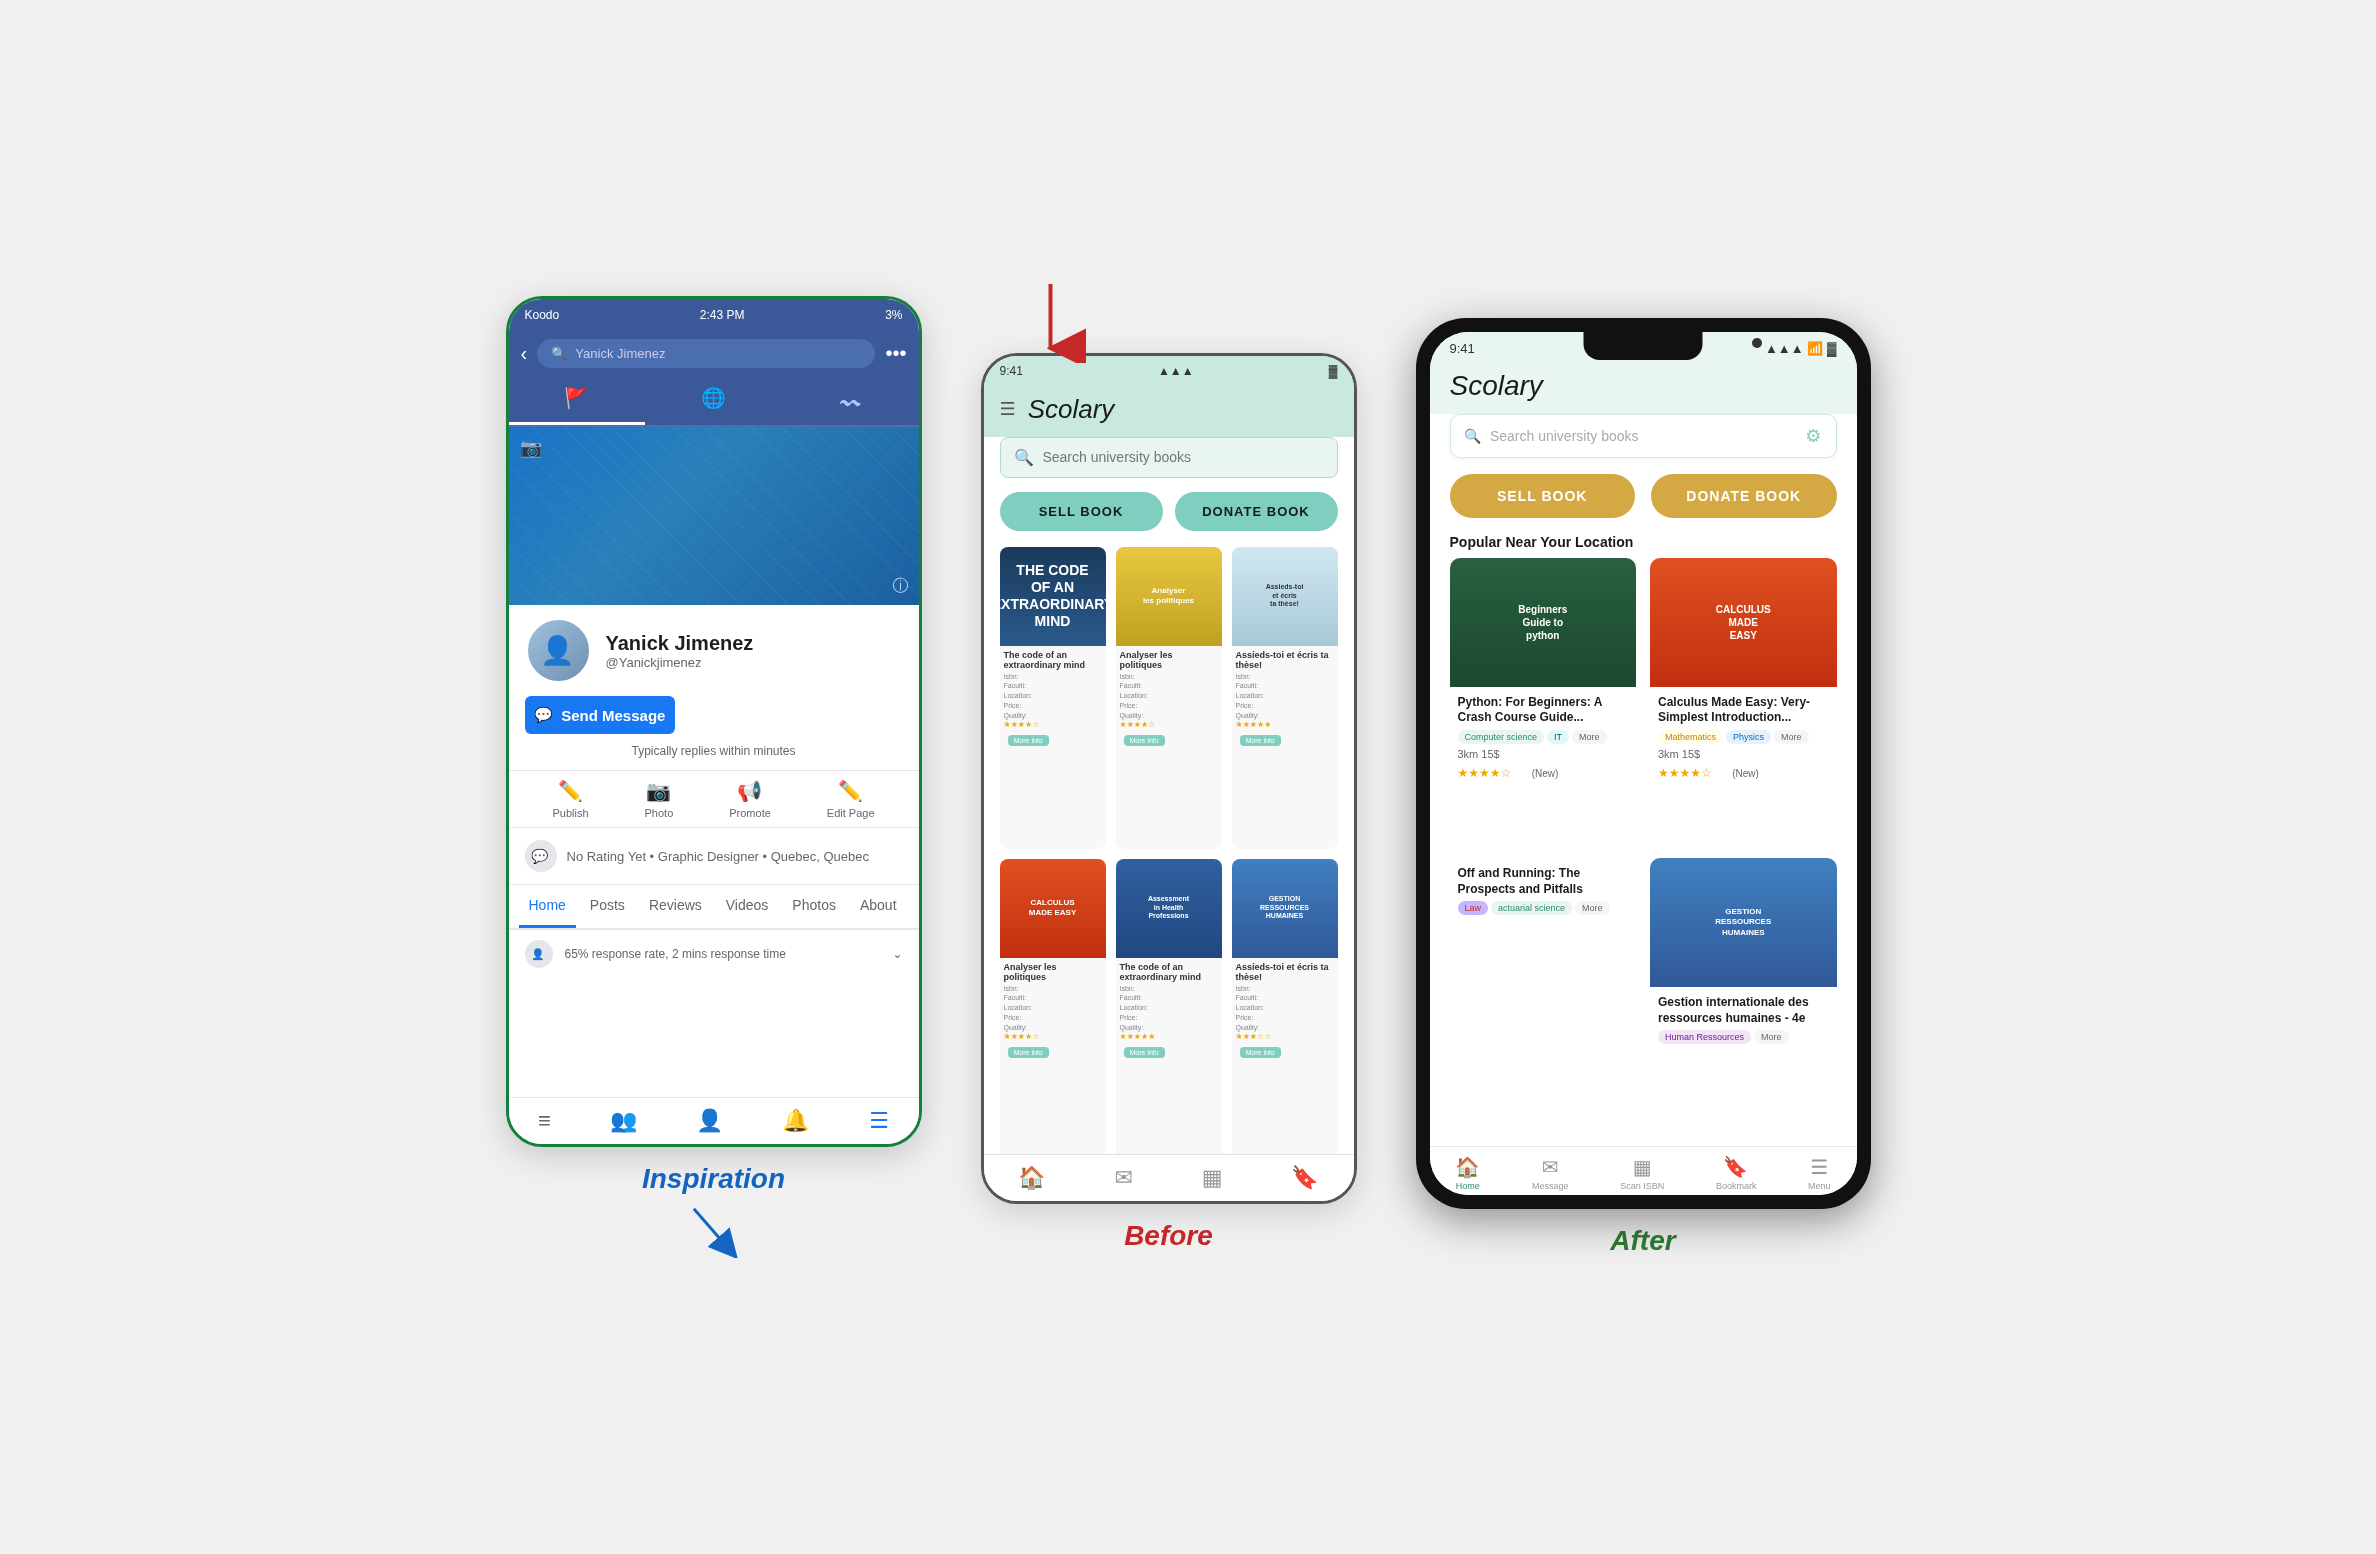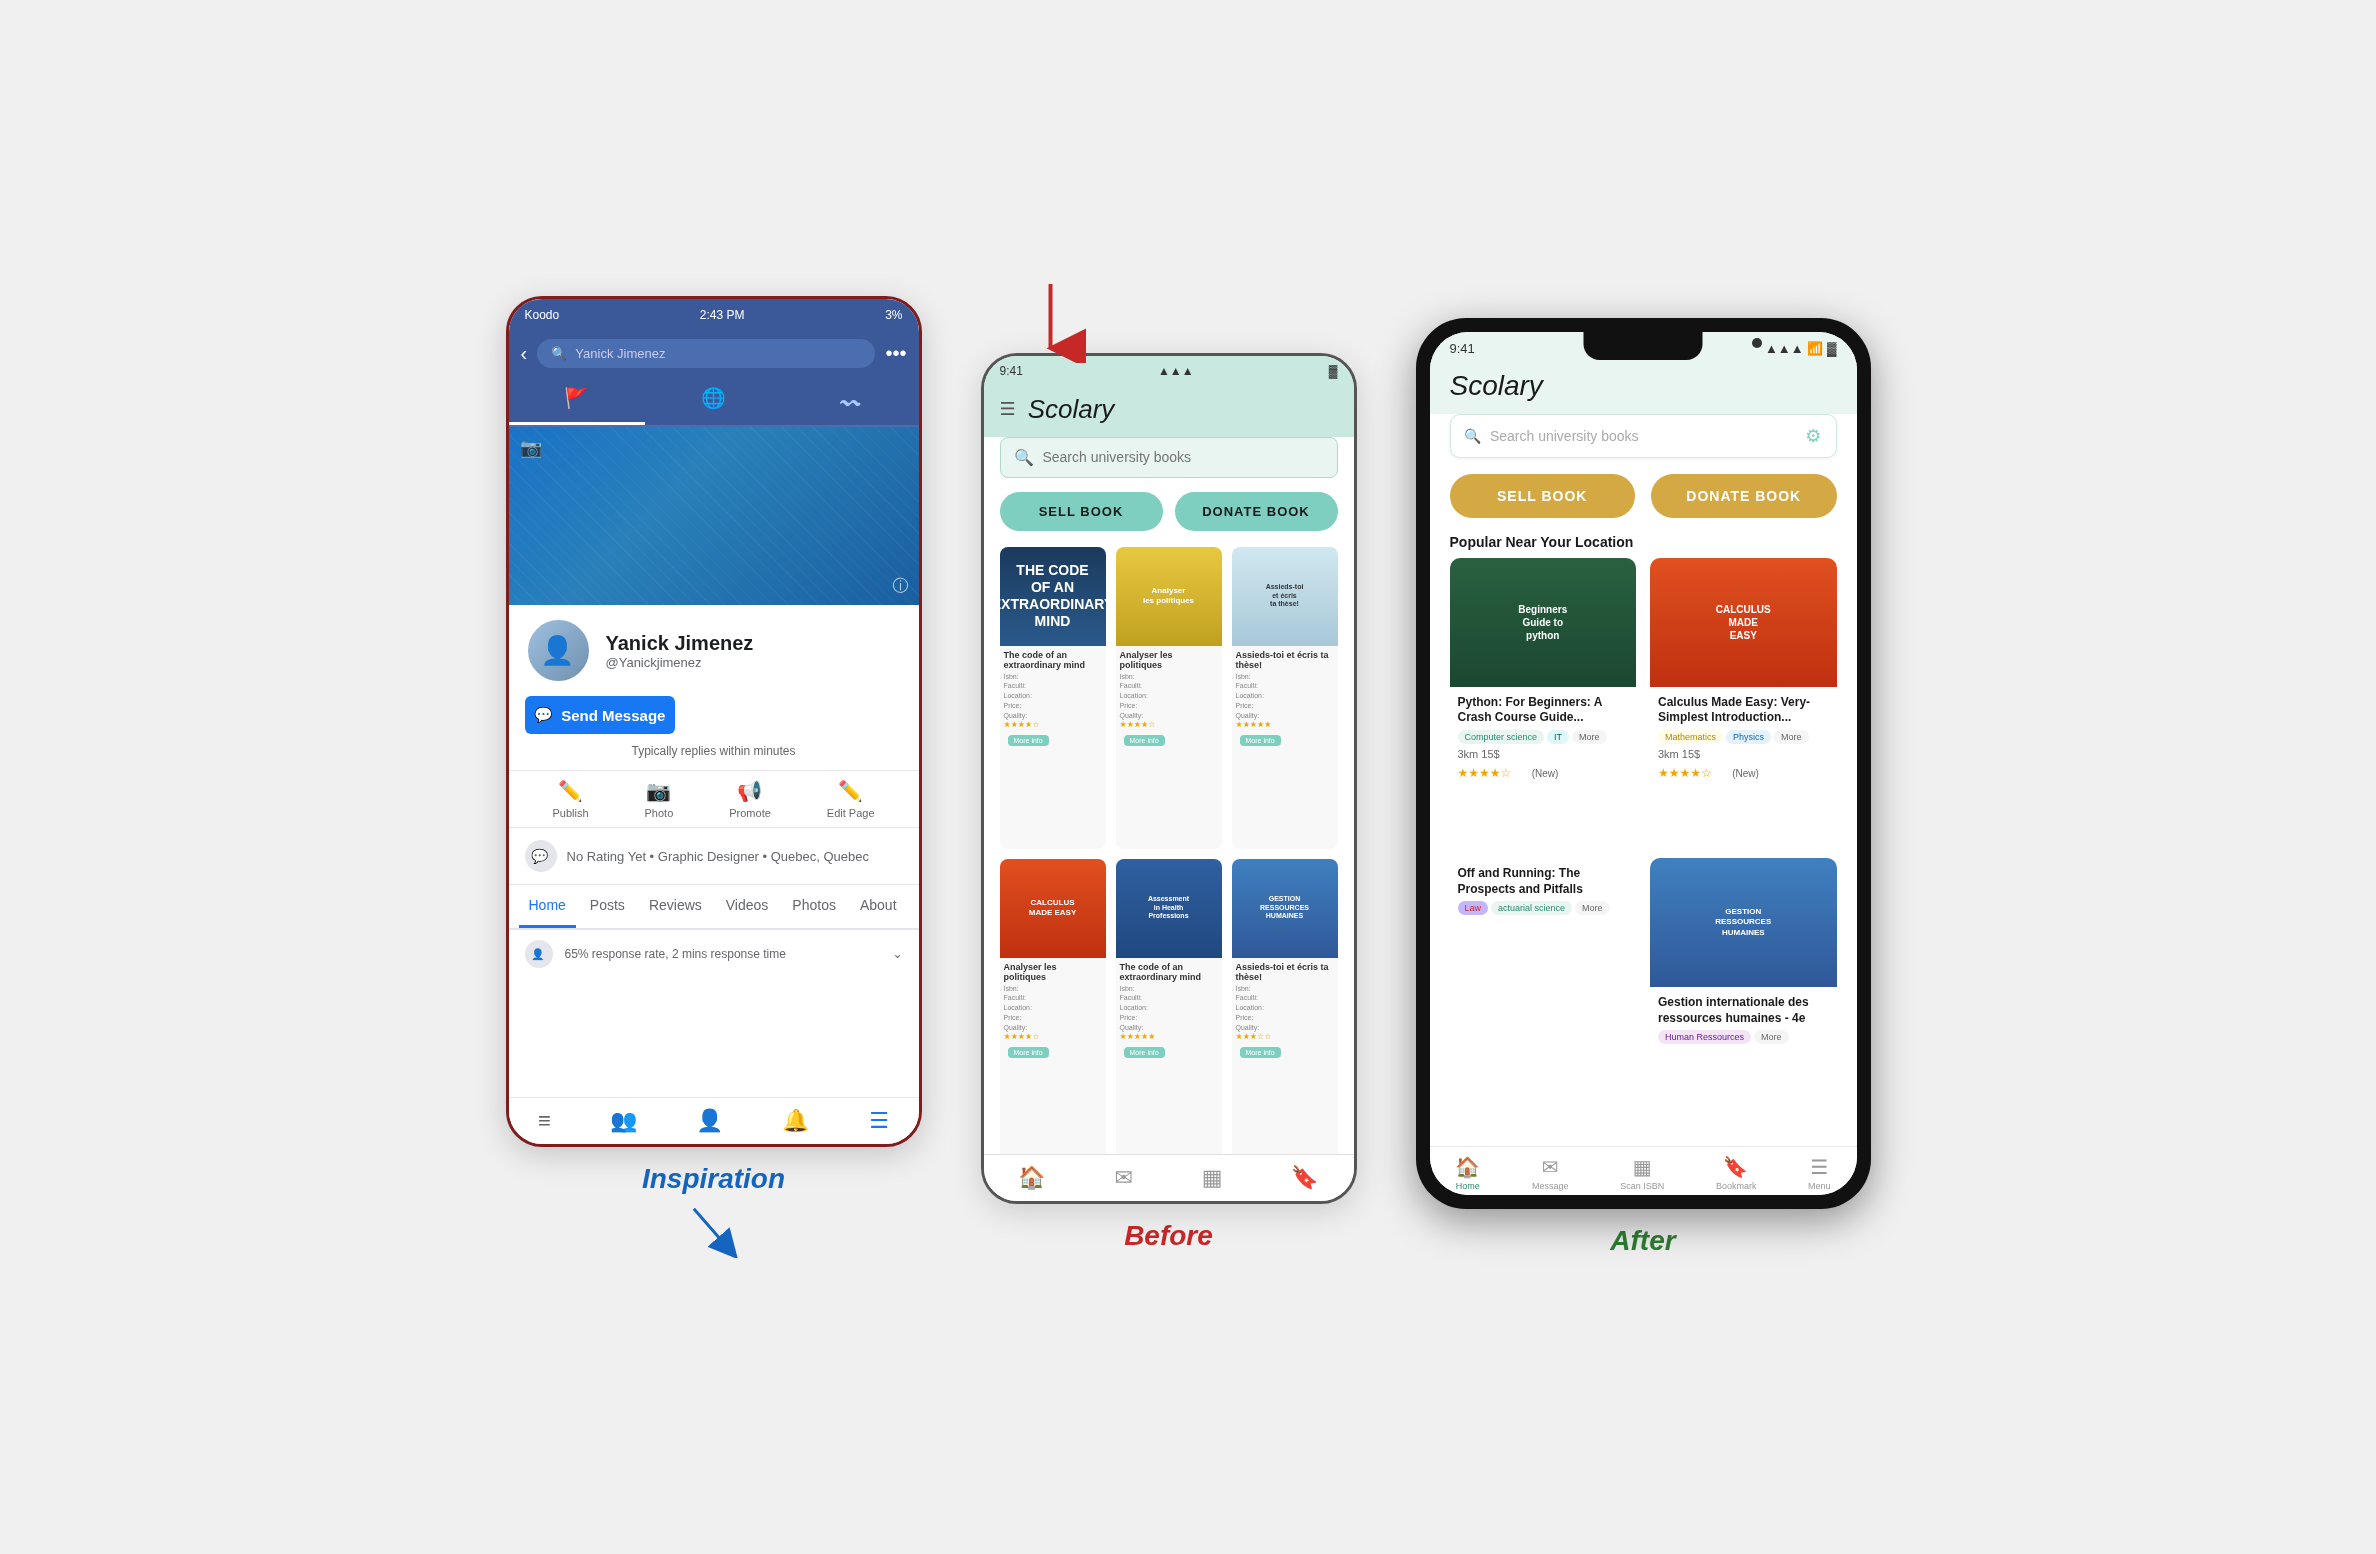--- a/index.html
+++ b/index.html
@@ -22,21 +22,21 @@
       align-items: center;
       position: relative;
     }
 
     
     .phone1 {
       width: 416px;
       height: 851px;
       background: #fff;
       border-radius: 36px;
-      border: 3px solid #7f1d1d;
+      border: 3px solid #15803d;
       overflow: hidden;
       box-shadow: 0 8px 32px rgba(0,0,0,0.18);
       position: relative;
     }
 
     .fb-status-bar {
       background: #3b5998;
       display: flex;
       justify-content: space-between;
       align-items: center;

